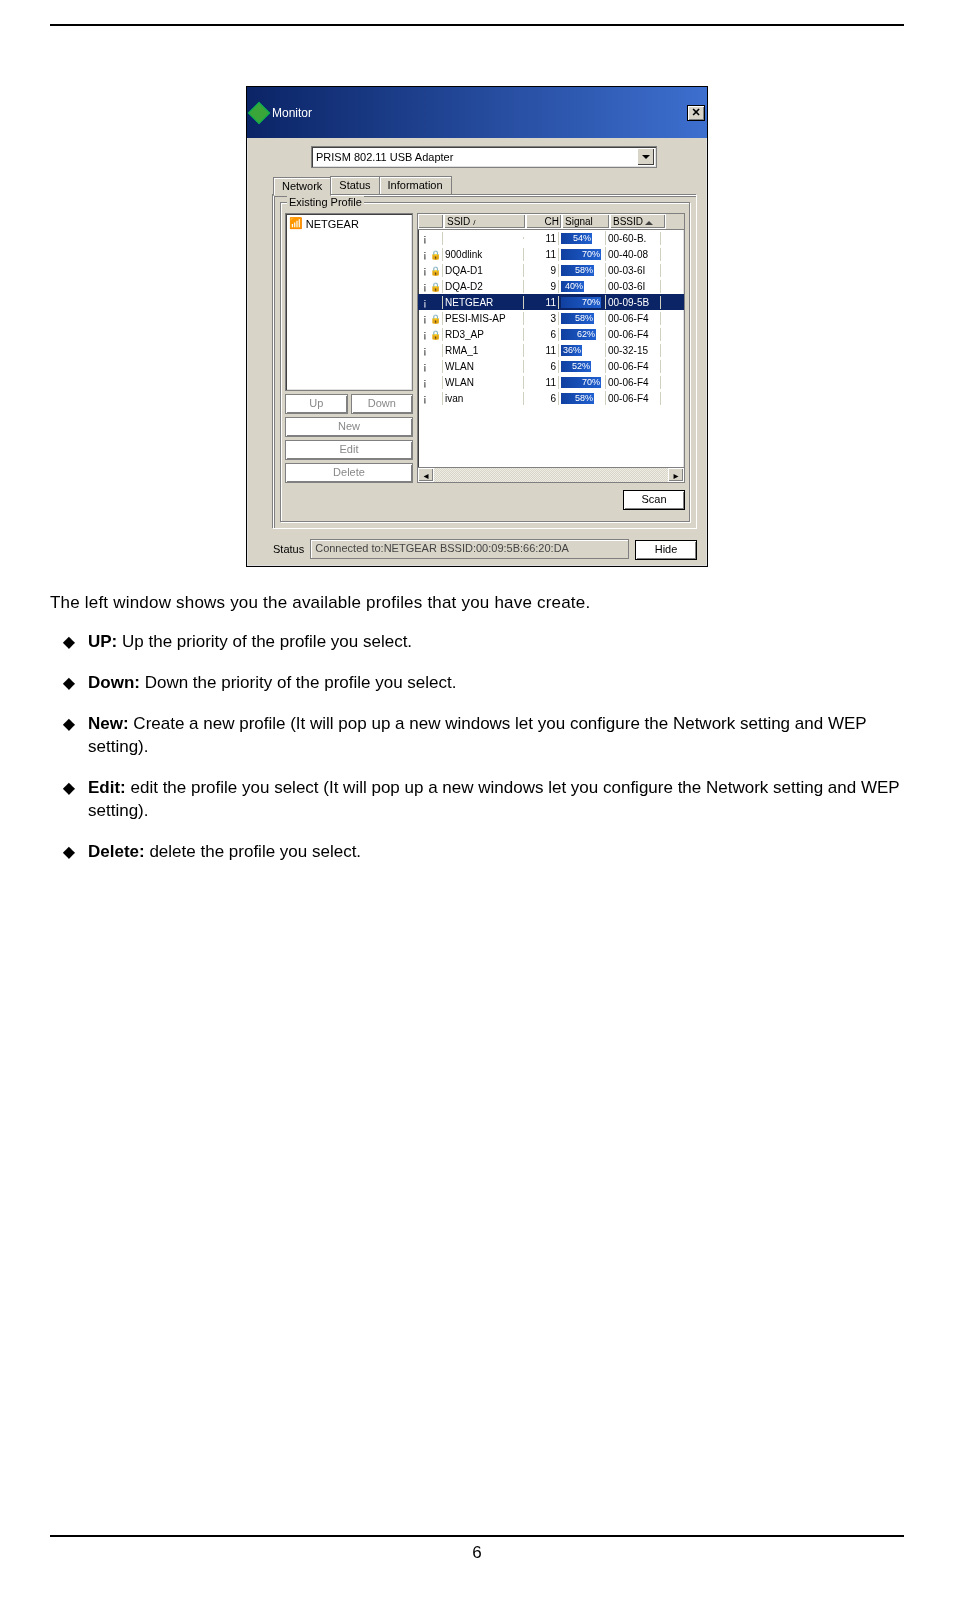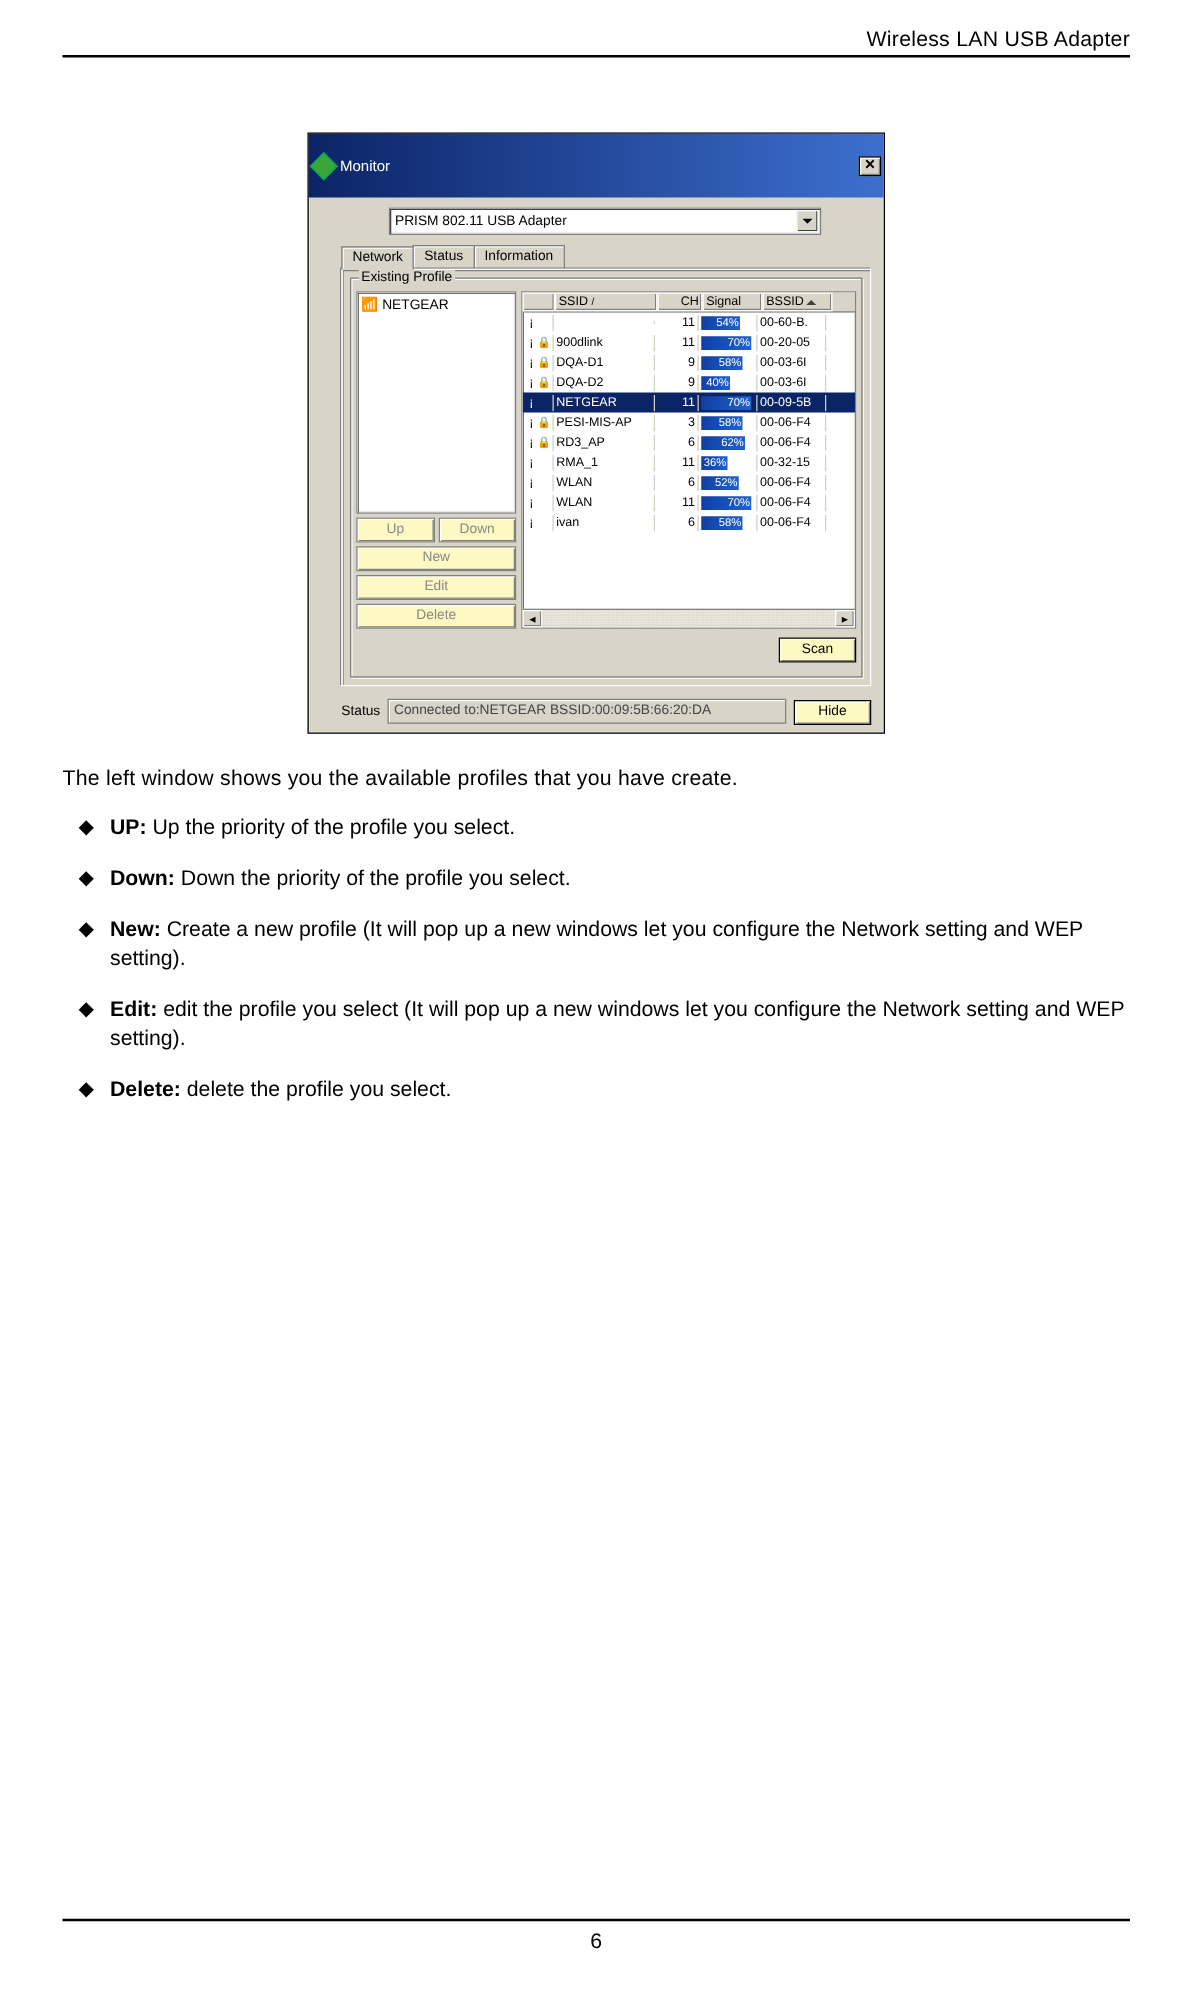--- a/index.html
+++ b/index.html
@@ -149,21 +149,21 @@
     flex: 1;
     background: #fff;
     border: 1px solid #808080;
     box-shadow: inset 1px 1px #404040, inset -1px -1px #dfdfdf;
     padding: 2px;
     font-size: 11px;
   }
   .profile-item { display: flex; align-items: center; gap: 3px; padding: 1px; }
   .btn {
     height: 18px;
-    background: #fef9c3;
+    background: #ffffff;
     border: 1px solid #808080;
     box-shadow: inset 1px 1px #fff, inset -1px -1px #808080;
     font-size: 11px;
     text-align: center;
     line-height: 16px;
     color: #888;
     margin-top: 3px;
   }
   .btn.enabled { color: #000; border-color:#000; }
   .btn-row { display: flex; gap: 3px; }
@@ -276,21 +276,20 @@
   .footer-line {
     border-top: 2px solid #000;
     margin: 0 50px 6px 50px;
   }
   .pageno { font-size: 17px; }
 </style>
 </head>
 <body>
 <div class="page">
 
-<div class="header-title">Wireless LAN USB Adapter</div>
 <div class="header-line"></div>
 
 <div class="screenshot-wrap">
   <div class="win">
     <div class="titlebar">
       <span class="ticon"></span>
       <span class="ttext">Monitor</span>
       <span class="close">✕</span>
     </div>
     <div class="win-body">
@@ -341,21 +340,21 @@
                       <div class="c-ssid"></div>
                       <div class="c-ch">11</div>
                       <div class="c-sig"><span class="sigbar" style="width:30px">54%</span></div>
                       <div class="c-bssid">00-60-B.</div>
                     </div>
                     <div class="net-row">
                       <div class="c-ico"><span class="ant">¡</span><span class="lock">🔒</span></div>
                       <div class="c-ssid">900dlink</div>
                       <div class="c-ch">11</div>
                       <div class="c-sig"><span class="sigbar" style="width:39px">70%</span></div>
-                      <div class="c-bssid">00-20-05</div>
+                      <div class="c-bssid">00-40-08</div>
                     </div>
                     <div class="net-row">
                       <div class="c-ico"><span class="ant">¡</span><span class="lock">🔒</span></div>
                       <div class="c-ssid">DQA-D1</div>
                       <div class="c-ch">9</div>
                       <div class="c-sig"><span class="sigbar" style="width:32px">58%</span></div>
                       <div class="c-bssid">00-03-6I</div>
                     </div>
                     <div class="net-row">
                       <div class="c-ico"><span class="ant">¡</span><span class="lock">🔒</span></div>

